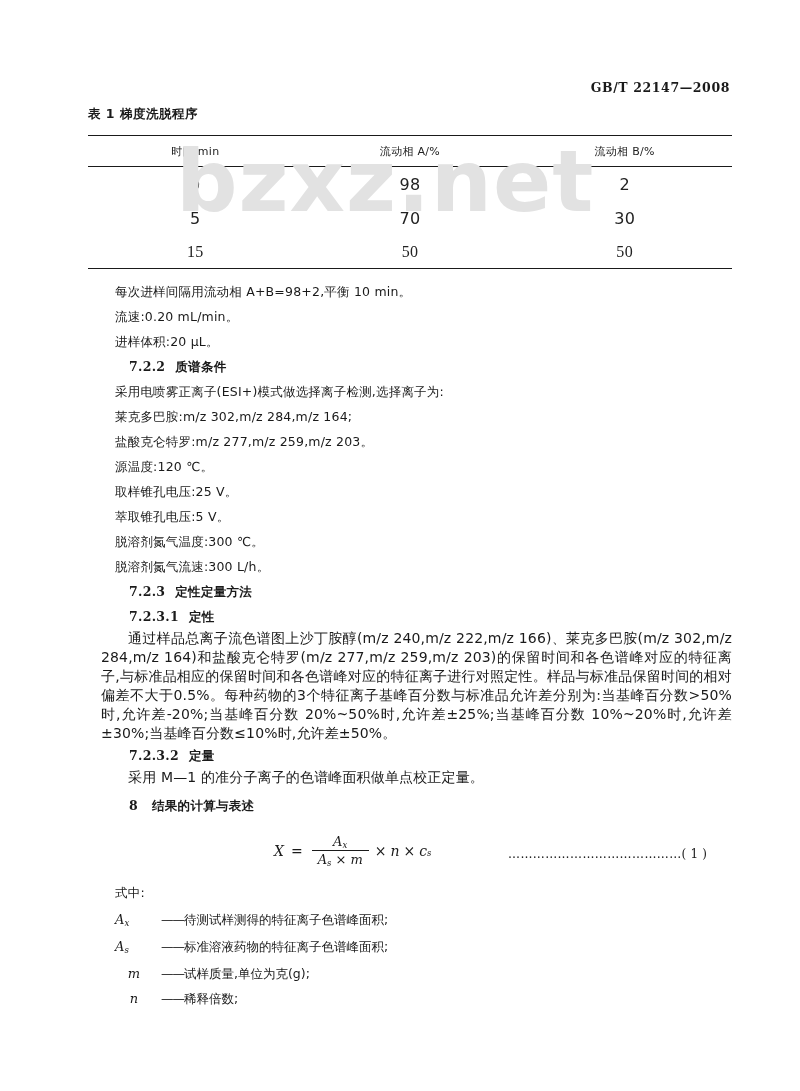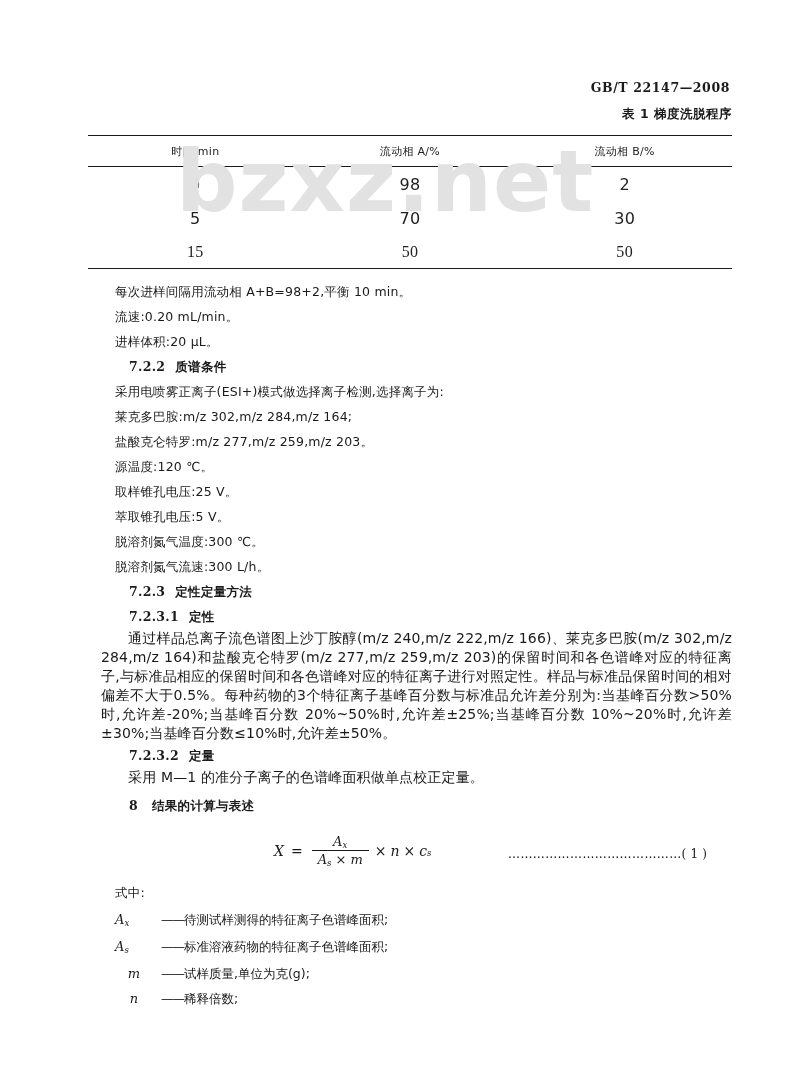--- a/index.html
+++ b/index.html
@@ -33,21 +33,21 @@
   
   .content {
     position: absolute;
     left: 88px;
     top: 106px;
     width: 644px;
   }
 
   
   .table-caption {
-    text-align: right;
+    text-align: left;
     font-size: 12.5px;
     font-weight: bold;
     letter-spacing: 0.5px;
     margin: 0 0 12px 0;
   }
   table.grad-table {
     width: 100%;
     border-collapse: collapse;
     font-size: 11px;
     color: #222;

